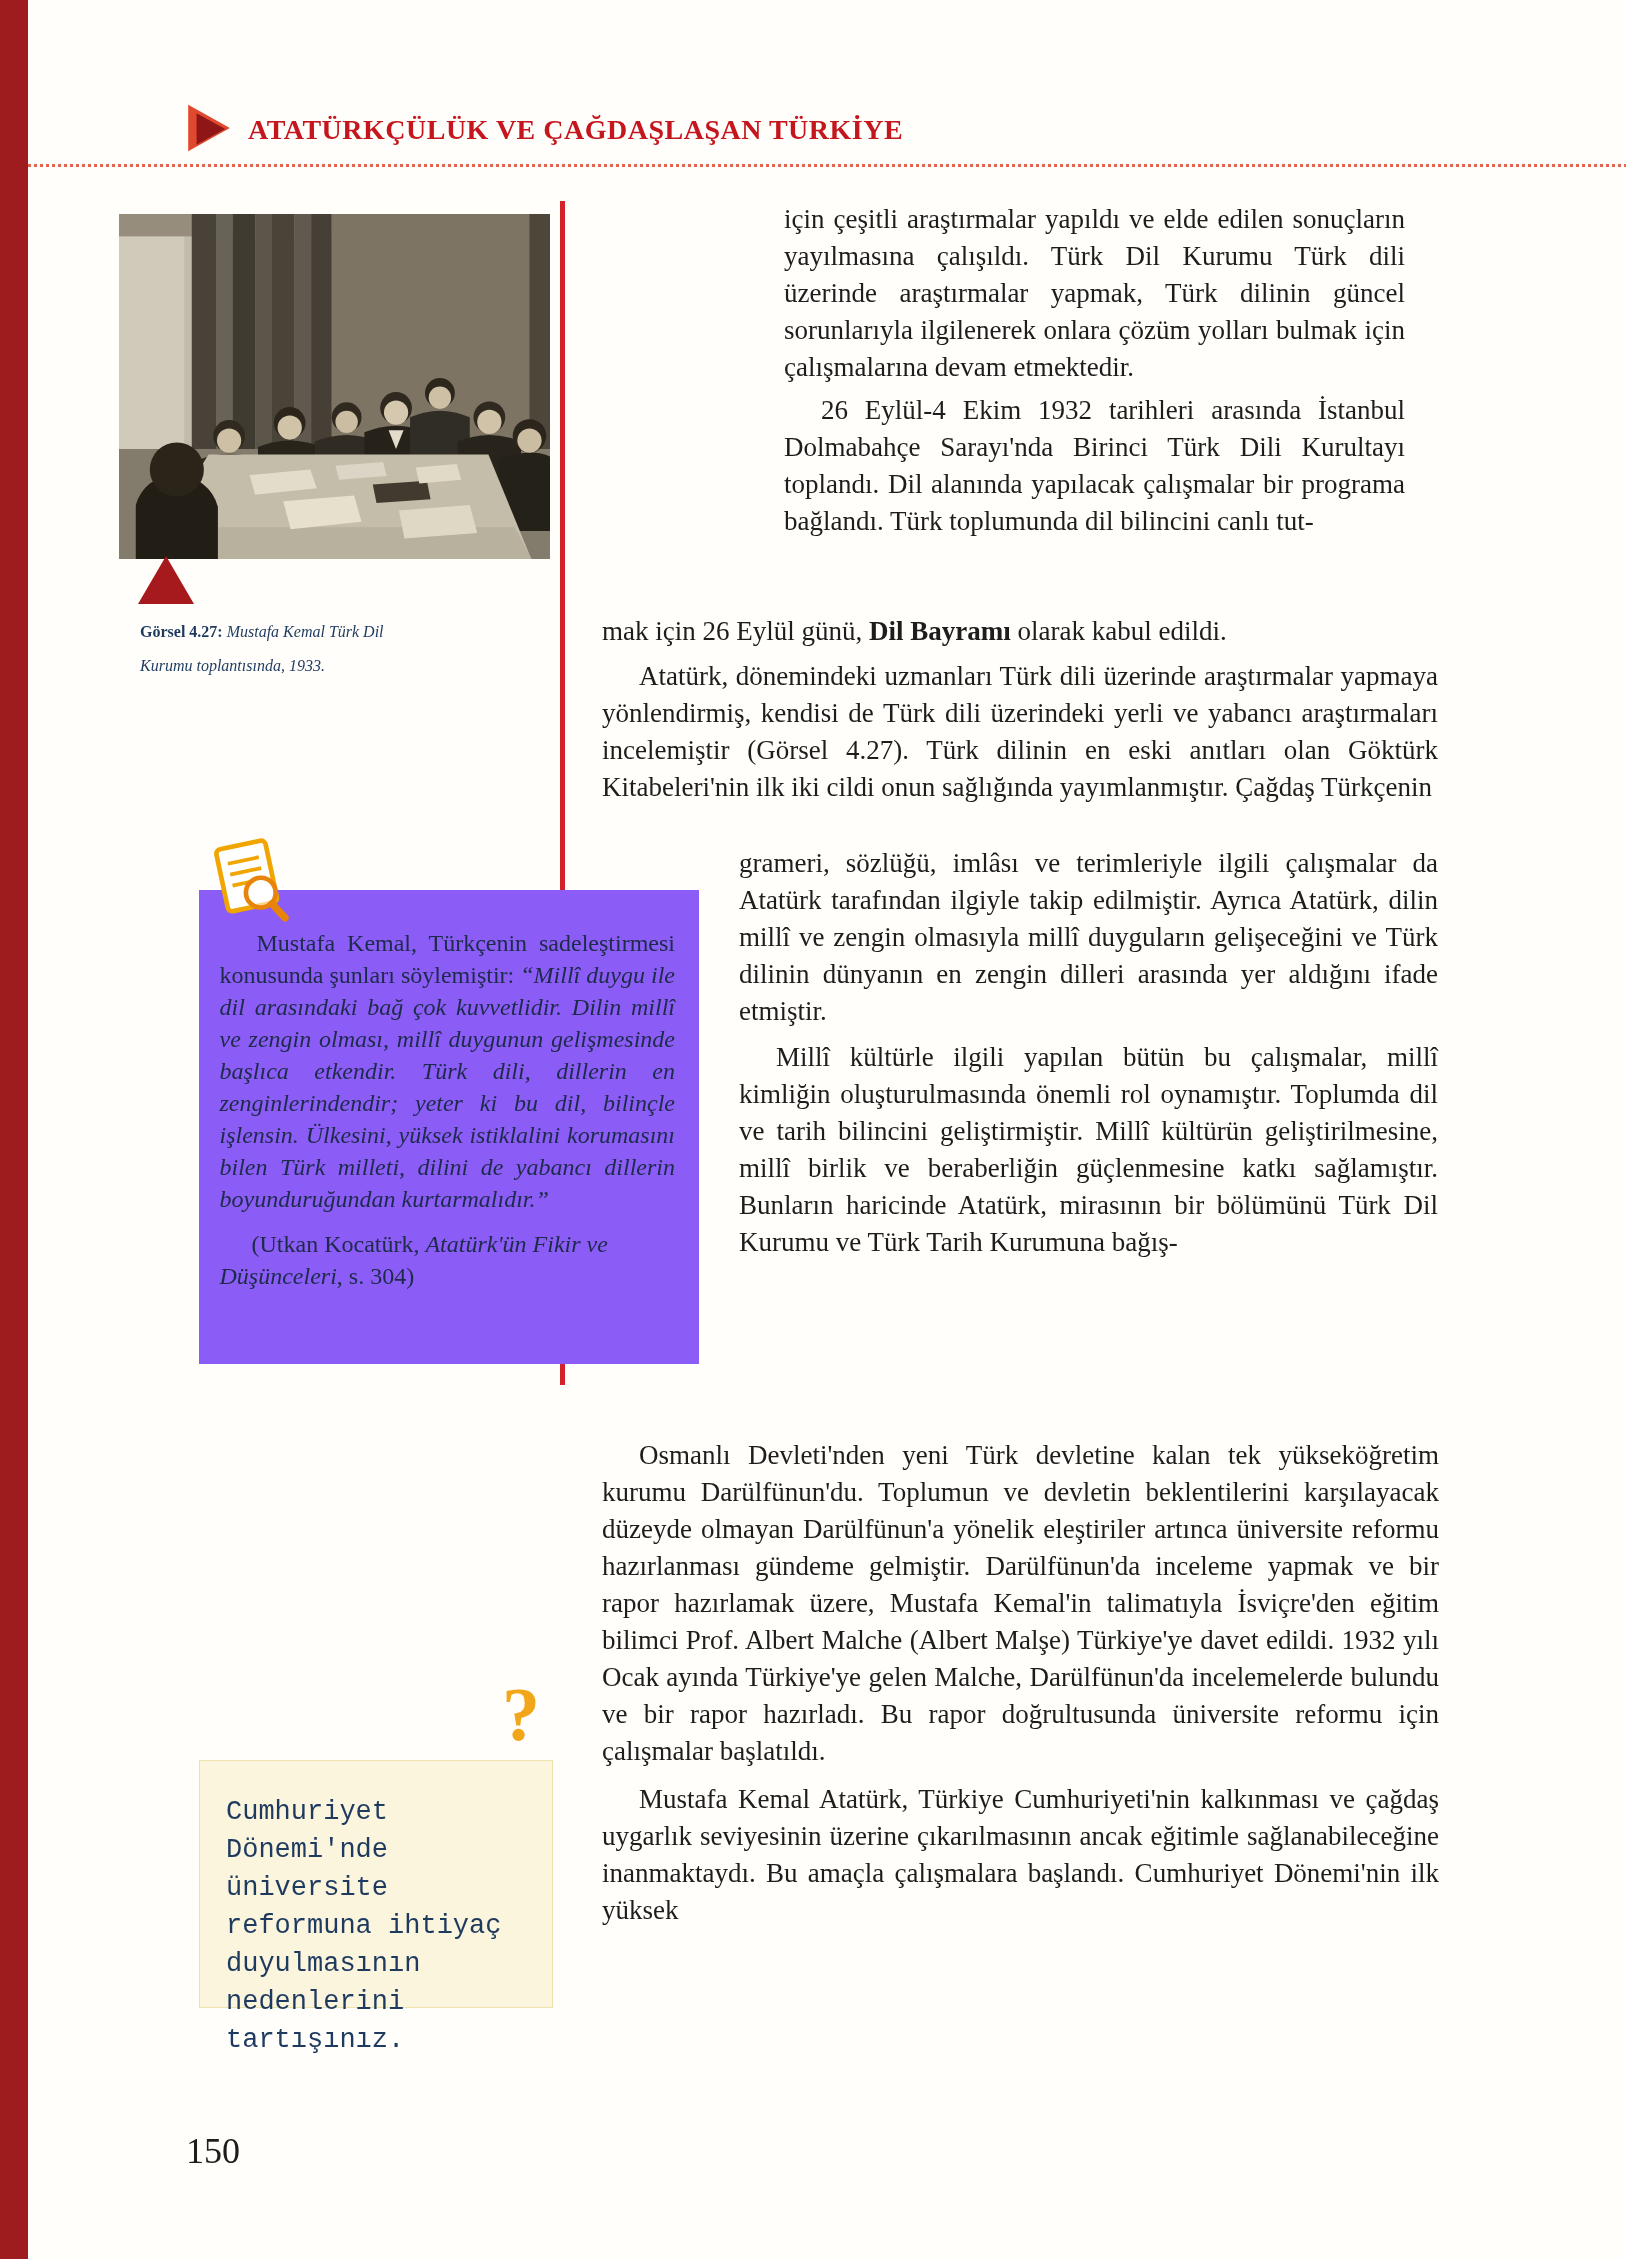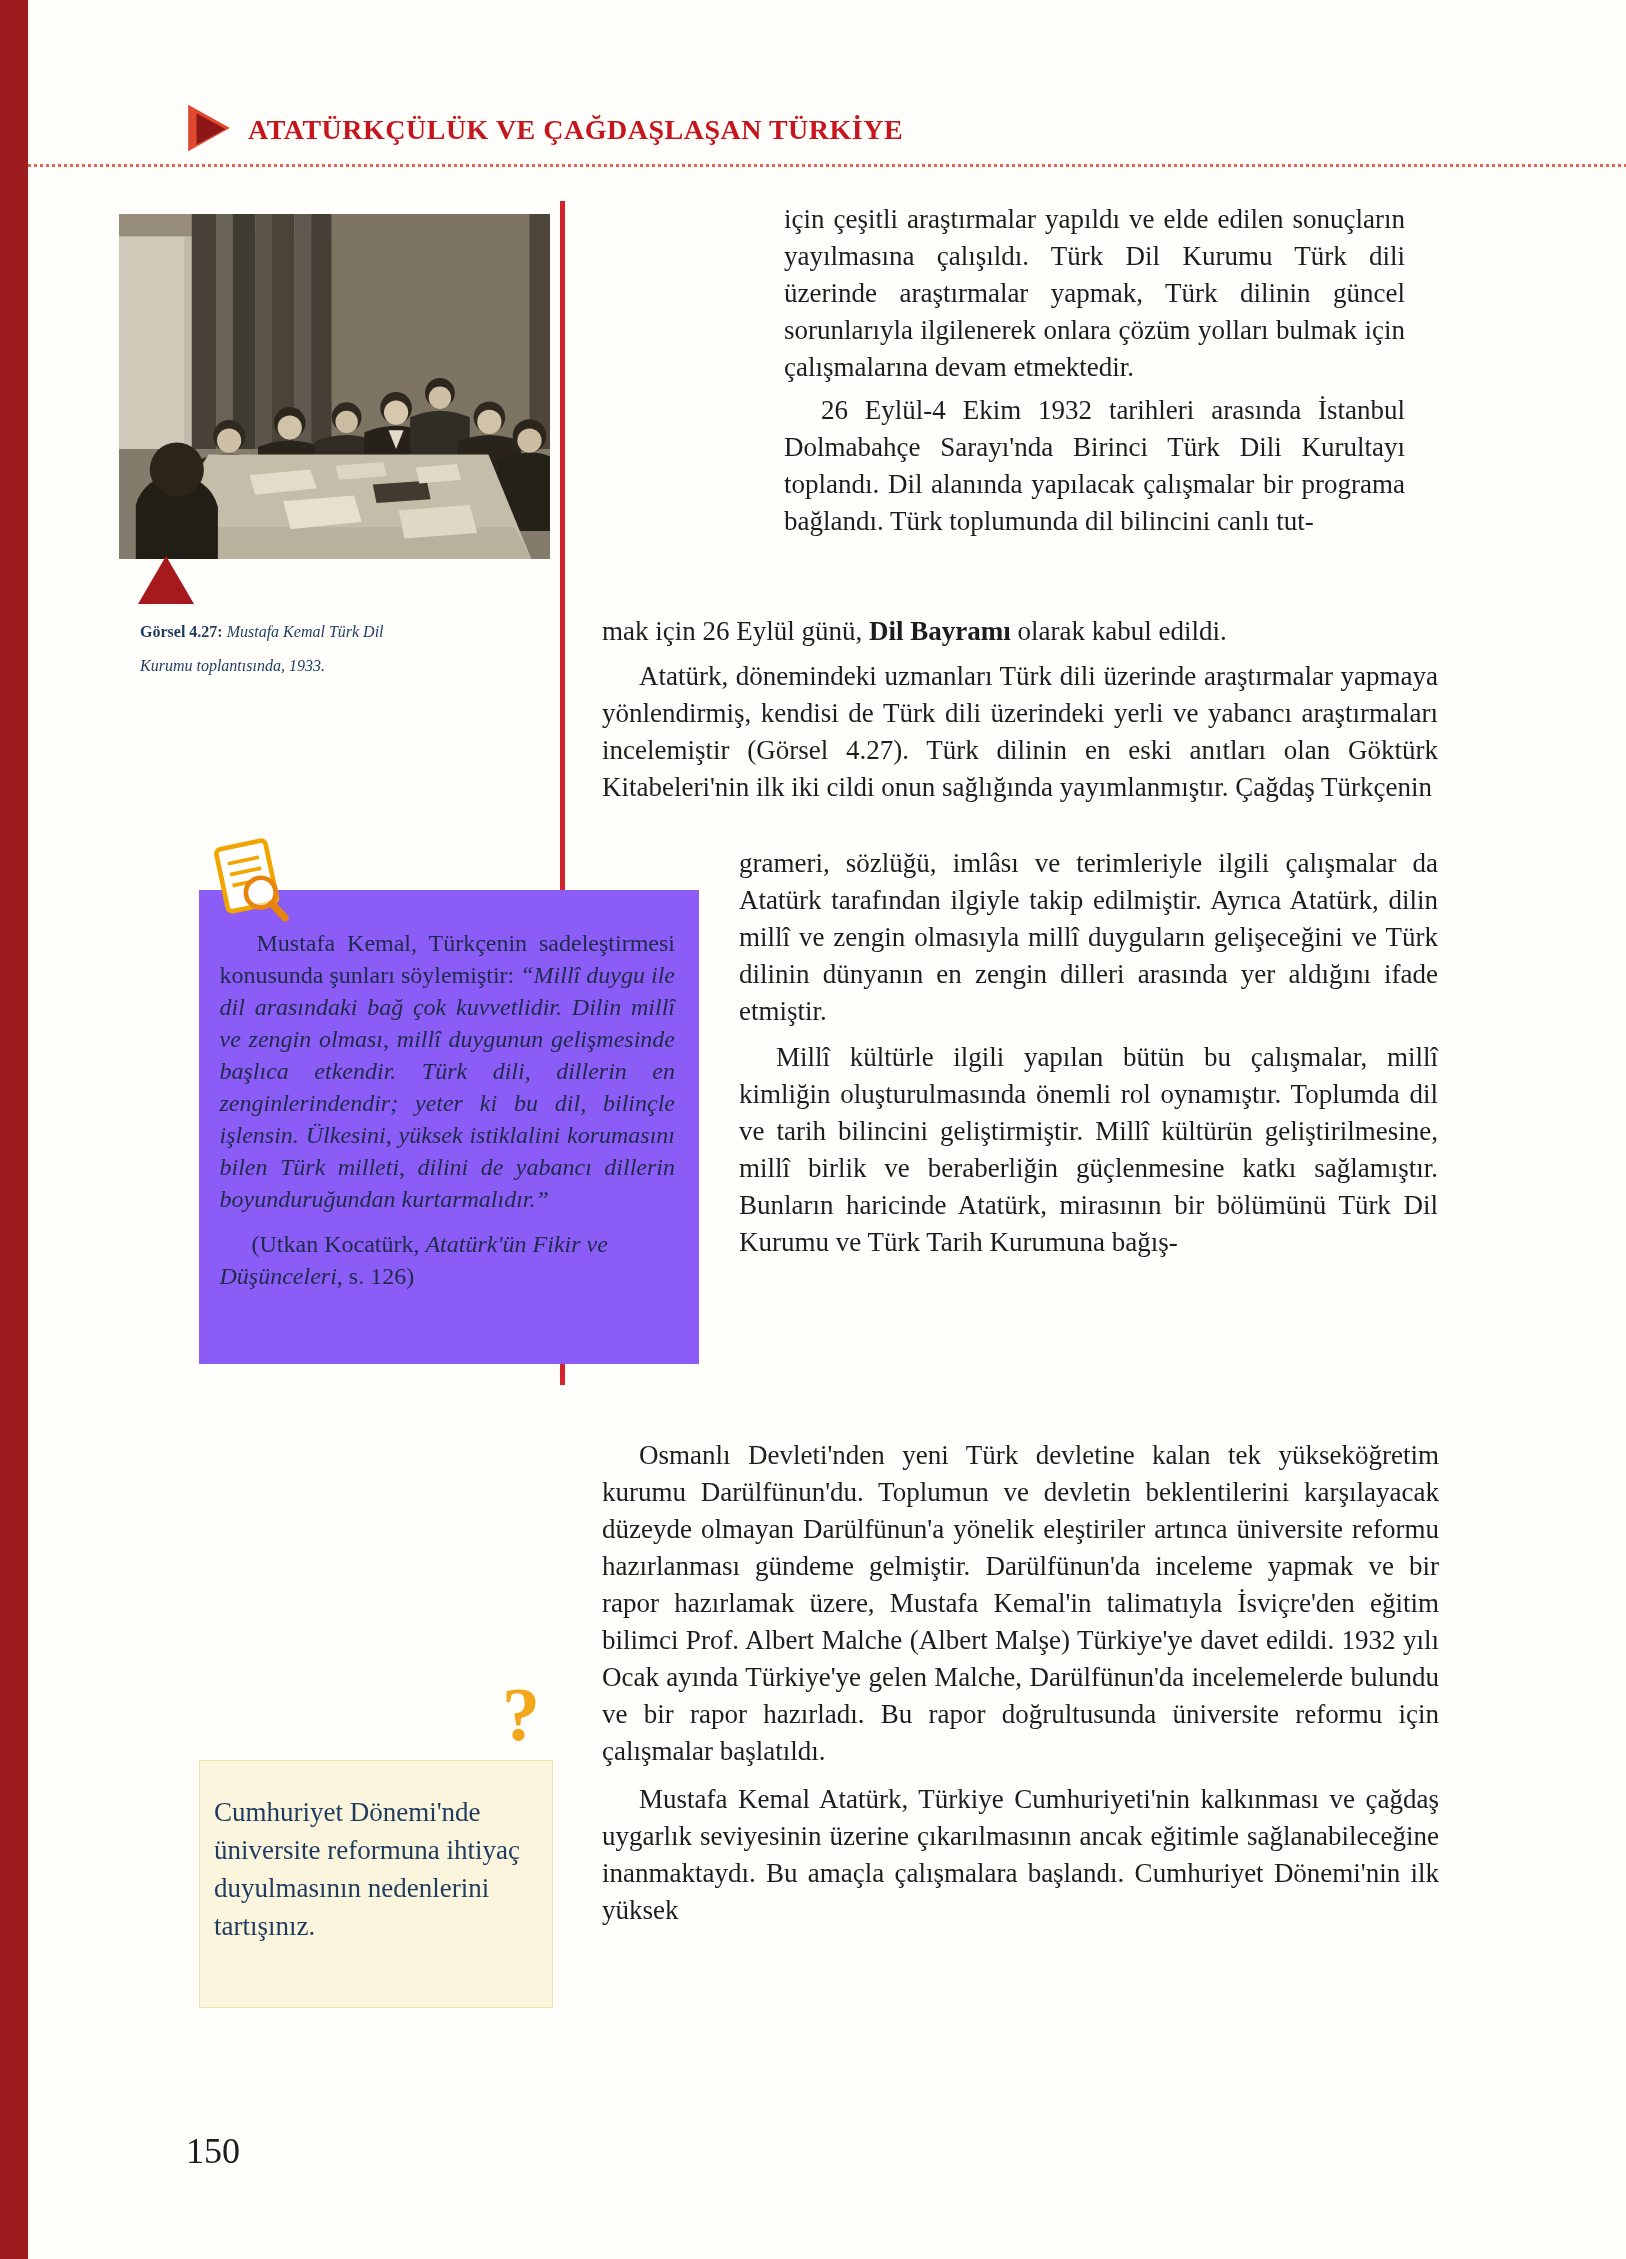--- a/index.html
+++ b/index.html
@@ -58,21 +58,21 @@
   .quote-box-inner .it { font-style:italic; }
   .quote-source { margin-top:13px; text-indent:32px; text-align:left; }
   .quote-icon { left:205px; top:835px; width:93px; height:93px; }
 
   
   .activity-box {
     left:199px; top:1760px; width:354px; height:248px;
     background:#fbf5dd; border:1.9px solid #efe3ad;
   }
   .activity-text {
-    padding:32px 14px; font-size:27px; line-height:38px; color:#1e3a5f;
+    padding:32px 26px; font-size:27px; line-height:38px; color:#1e3a5f;font-family:Liberation Mono, monospace;
   }
   .question-mark {
     left:502px; top:1676px; font-size:76px; line-height:1;
     font-weight:bold; color:#f2a71b;
   }
 
   .page-number { left:186px; top:2130px; font-size:36px; color:#1e1d1b; }
 </style>
 </head>
 <body>
@@ -176,21 +176,21 @@
 
 
   <div class="abs txt" style="left:602px; top:1437px; width:837px;">
     <p class="ind">Osmanlı Devleti'nden yeni Türk devletine kalan tek yükseköğretim kurumu Darülfünun'du. Toplumun ve devletin beklentilerini karşılayacak düzeyde olmayan Darülfünun'a yönelik eleştiriler artınca üniversite reformu hazırlanması gündeme gelmiştir. Darülfünun'da inceleme yapmak ve bir rapor hazırlamak üzere, Mustafa Kemal'in talimatıyla İsviçre'den eğitim bilimci Prof. Albert Malche (Albert Malşe) Türkiye'ye davet edildi. 1932 yılı Ocak ayında Türkiye'ye gelen Malche, Darülfünun'da incelemelerde bulundu ve bir rapor hazırladı. Bu rapor doğrultusunda üniversite reformu için çalışmalar başlatıldı.</p>
     <p class="ind" style="margin-top:11.2px;">Mustafa Kemal Atatürk, Türkiye Cumhuriyeti'nin kalkınması ve çağdaş uygarlık seviyesinin üzerine çıkarılmasının ancak eğitimle sağlanabileceğine inanmaktaydı. Bu amaçla çalışmalara başlandı. Cumhuriyet Dönemi'nin ilk yüksek</p>
   </div>
 
   <div class="abs quote-box">
     <div class="quote-box-inner">
       <p class="ind"><span>Mustafa Kemal, Türkçenin sadeleştirmesi konusunda şunları söylemiştir: </span><span class="it">“Millî duygu ile dil arasındaki bağ çok kuvvetlidir. Dilin millî ve zengin olması, millî duygunun gelişmesinde başlıca etkendir. Türk dili, dillerin en zenginlerindendir; yeter ki bu dil, bilinçle işlensin. Ülkesini, yüksek istiklalini korumasını bilen Türk milleti, dilini de yabancı dillerin boyunduruğundan kurtarmalıdır.”</span></p>
-      <p class="quote-source"><span>(Utkan Kocatürk, </span><span class="it">Atatürk'ün Fikir ve Düşünceleri</span><span>, s. 126)</span></p>
+      <p class="quote-source"><span>(Utkan Kocatürk, </span><span class="it">Atatürk'ün Fikir ve Düşünceleri</span><span>, s. 304)</span></p>
     </div>
   </div>
   <div class="abs quote-icon">
     <svg width="93" height="93" viewBox="0 0 100 100">
       <g transform="rotate(-12 45 45)">
         <rect x="18" y="10" width="54" height="68" rx="5" fill="#ffffff" stroke="#f0a500" stroke-width="5"></rect>
         <line x1="28" y1="27" x2="62" y2="27" stroke="#f0a500" stroke-width="4"></line>
         <line x1="28" y1="39" x2="62" y2="39" stroke="#f0a500" stroke-width="4"></line>
         <line x1="28" y1="51" x2="52" y2="51" stroke="#f0a500" stroke-width="4"></line>
       </g>

